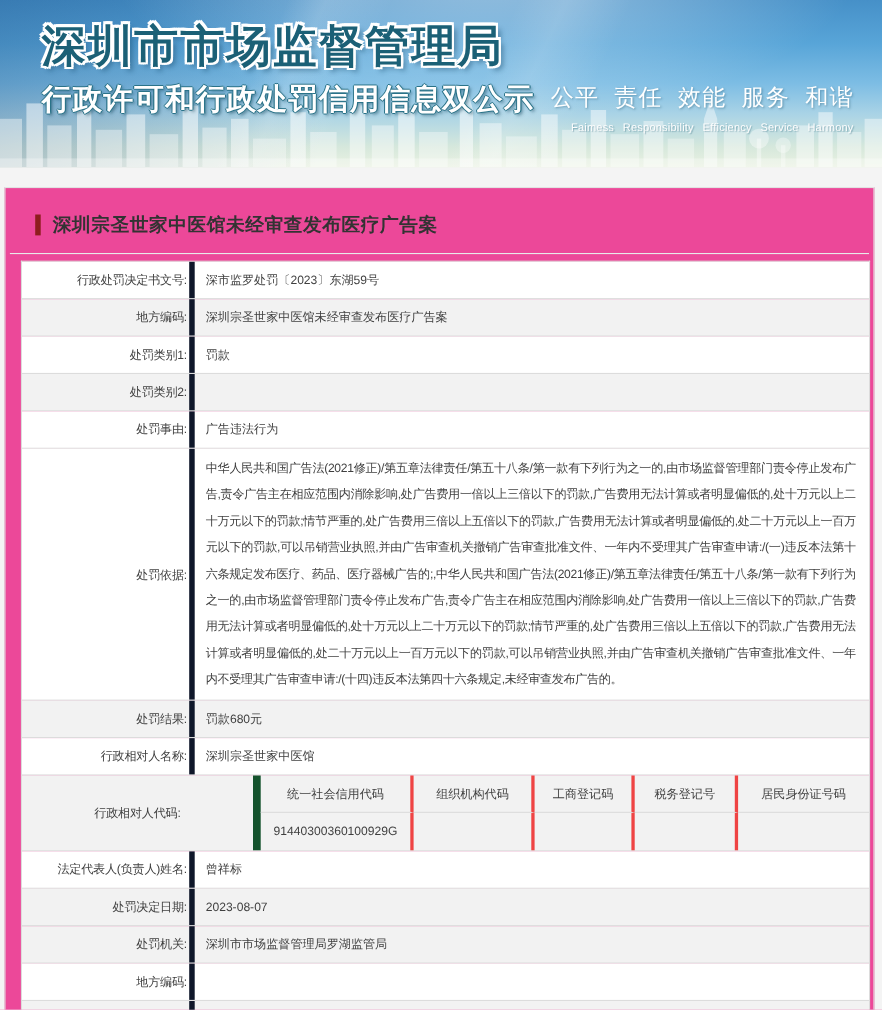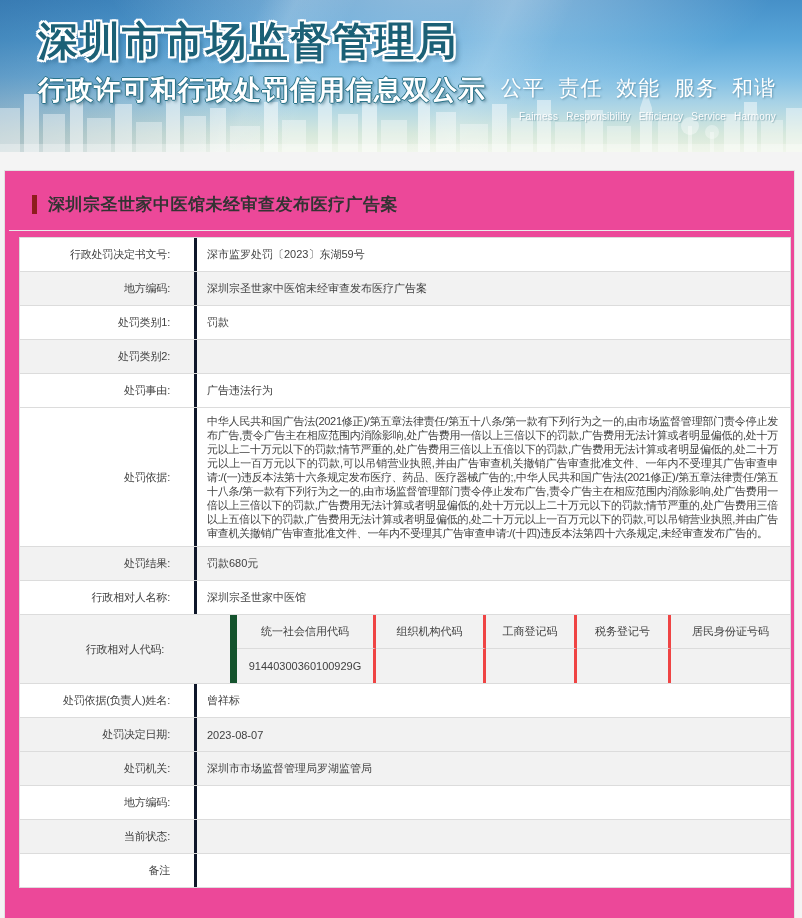--- a/index.html
+++ b/index.html
@@ -60,24 +60,24 @@
   
   .info-table{
     margin:6px 0 0 14px;width:770px;
     border:1px solid #dcdcdc;border-bottom:none;
     font-size:11px;color:#3f3f3f;
   }
   .trow{display:flex;align-items:stretch;border-bottom:1px solid #dcdcdc;min-height:33px;background:#fff;}
   .trow.shade{background:#f2f2f2;}
   .lab{
     width:150px;flex:none;display:flex;align-items:center;justify-content:flex-end;
-    padding-right:24px;border-right:3px solid #0f172a;letter-spacing:-0.2px;
+    padding-right:2px;border-right:5px solid #0f172a;letter-spacing:-0.2px;
   }
   .val{flex:1;display:flex;align-items:center;padding-left:10px;}
-  .trow.tall .val{display:block;padding:6px 12px 6px 10px;line-height:14px;letter-spacing:-0.3px;text-align:justify;}
+  .trow.tall .val{display:block;padding:6px 12px 6px 10px;line-height:24px;letter-spacing:-0.3px;text-align:justify;}
   
   .coderow{display:flex;align-items:stretch;border-bottom:1px solid #dcdcdc;background:#f2f2f2;}
   .code-lab{
     width:210px;flex:none;display:flex;align-items:center;justify-content:center;
     border-right:7px solid #14532d;letter-spacing:-0.2px;
   }
   .codegrid{flex:1;display:grid;grid-template-columns:139px 110px 91px 94px 1fr;grid-auto-rows:34px;}
   .codegrid>div{display:flex;align-items:center;justify-content:center;border-right:3px solid #ef4444;}
   .codegrid>div:nth-child(5n){border-right:none;}
   .codegrid>.chead{border-bottom:1px solid #dcdcdc;}
@@ -183,21 +183,21 @@
           <div class="chead">税务登记号</div>
           <div class="chead">居民身份证号码</div>
           <div class="cval">91440300360100929G</div>
           <div class="cval"></div>
           <div class="cval"></div>
           <div class="cval"></div>
           <div class="cval"></div>
         </div>
       </div>
       <div class="trow">
-        <div class="lab">处罚依据(负责人)姓名:</div>
+        <div class="lab">法定代表人(负责人)姓名:</div>
         <div class="val">曾祥标</div>
       </div>
       <div class="trow shade">
         <div class="lab">处罚决定日期:</div>
         <div class="val">2023-08-07</div>
       </div>
       <div class="trow shade">
         <div class="lab">处罚机关:</div>
         <div class="val">深圳市市场监督管理局罗湖监管局</div>
       </div>

